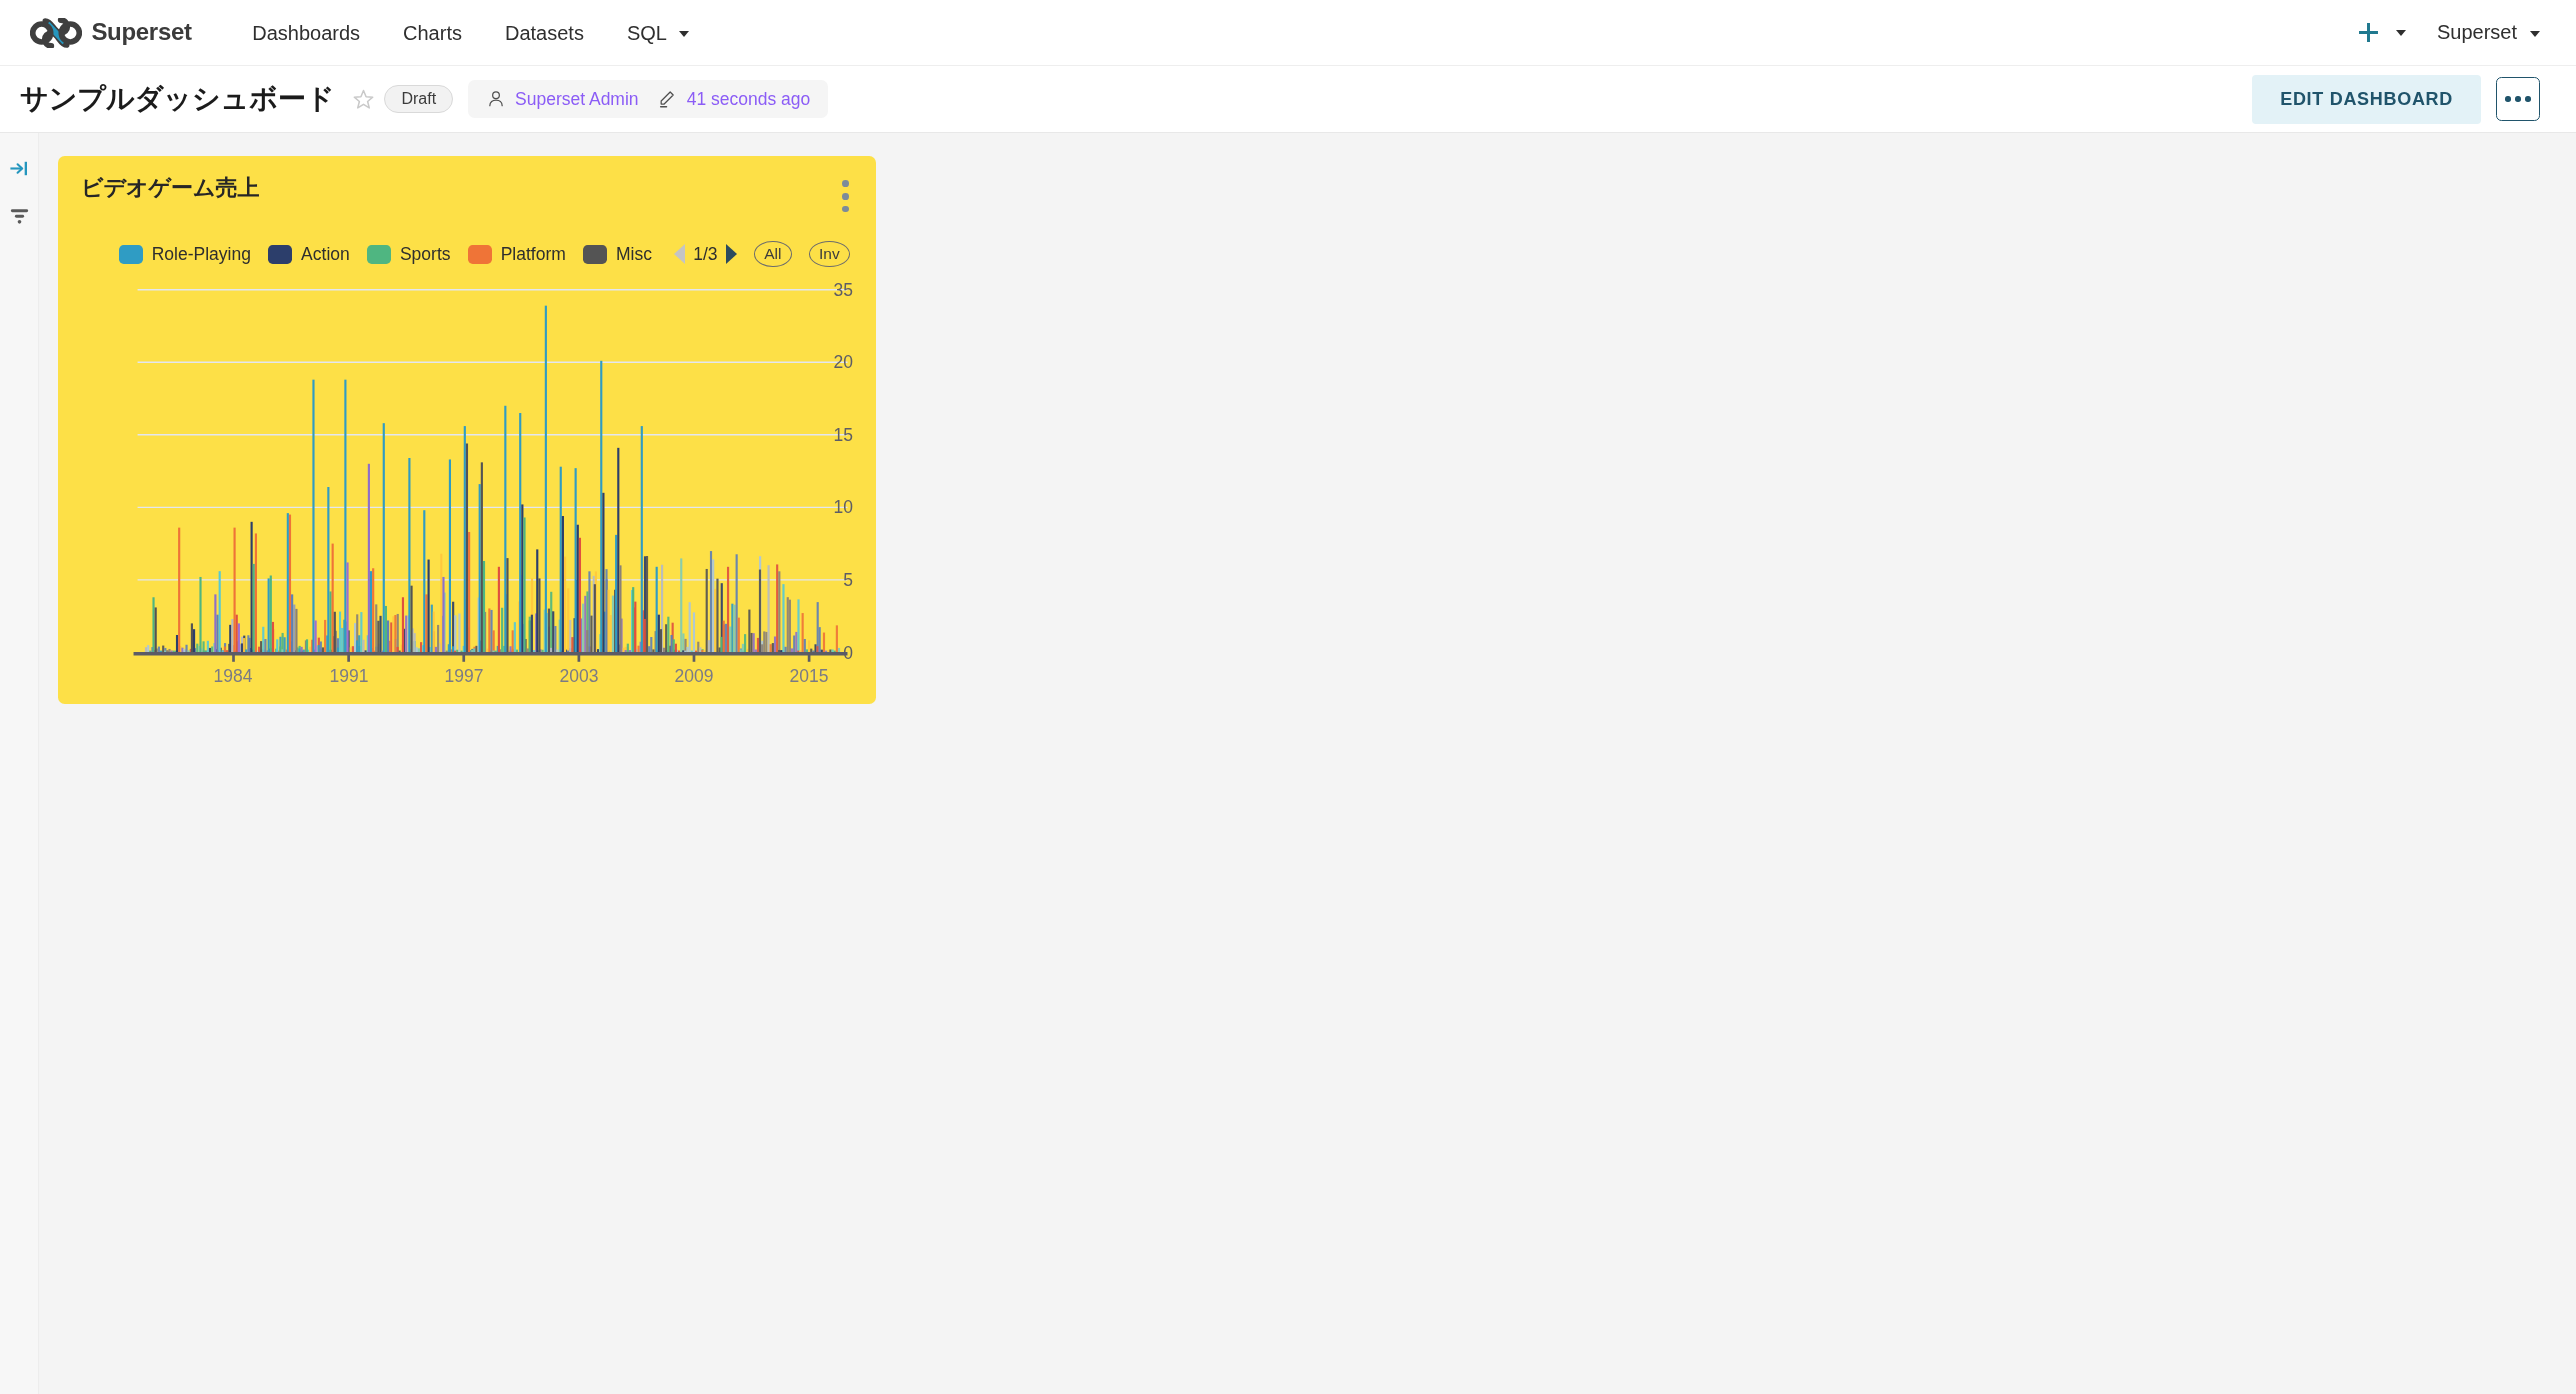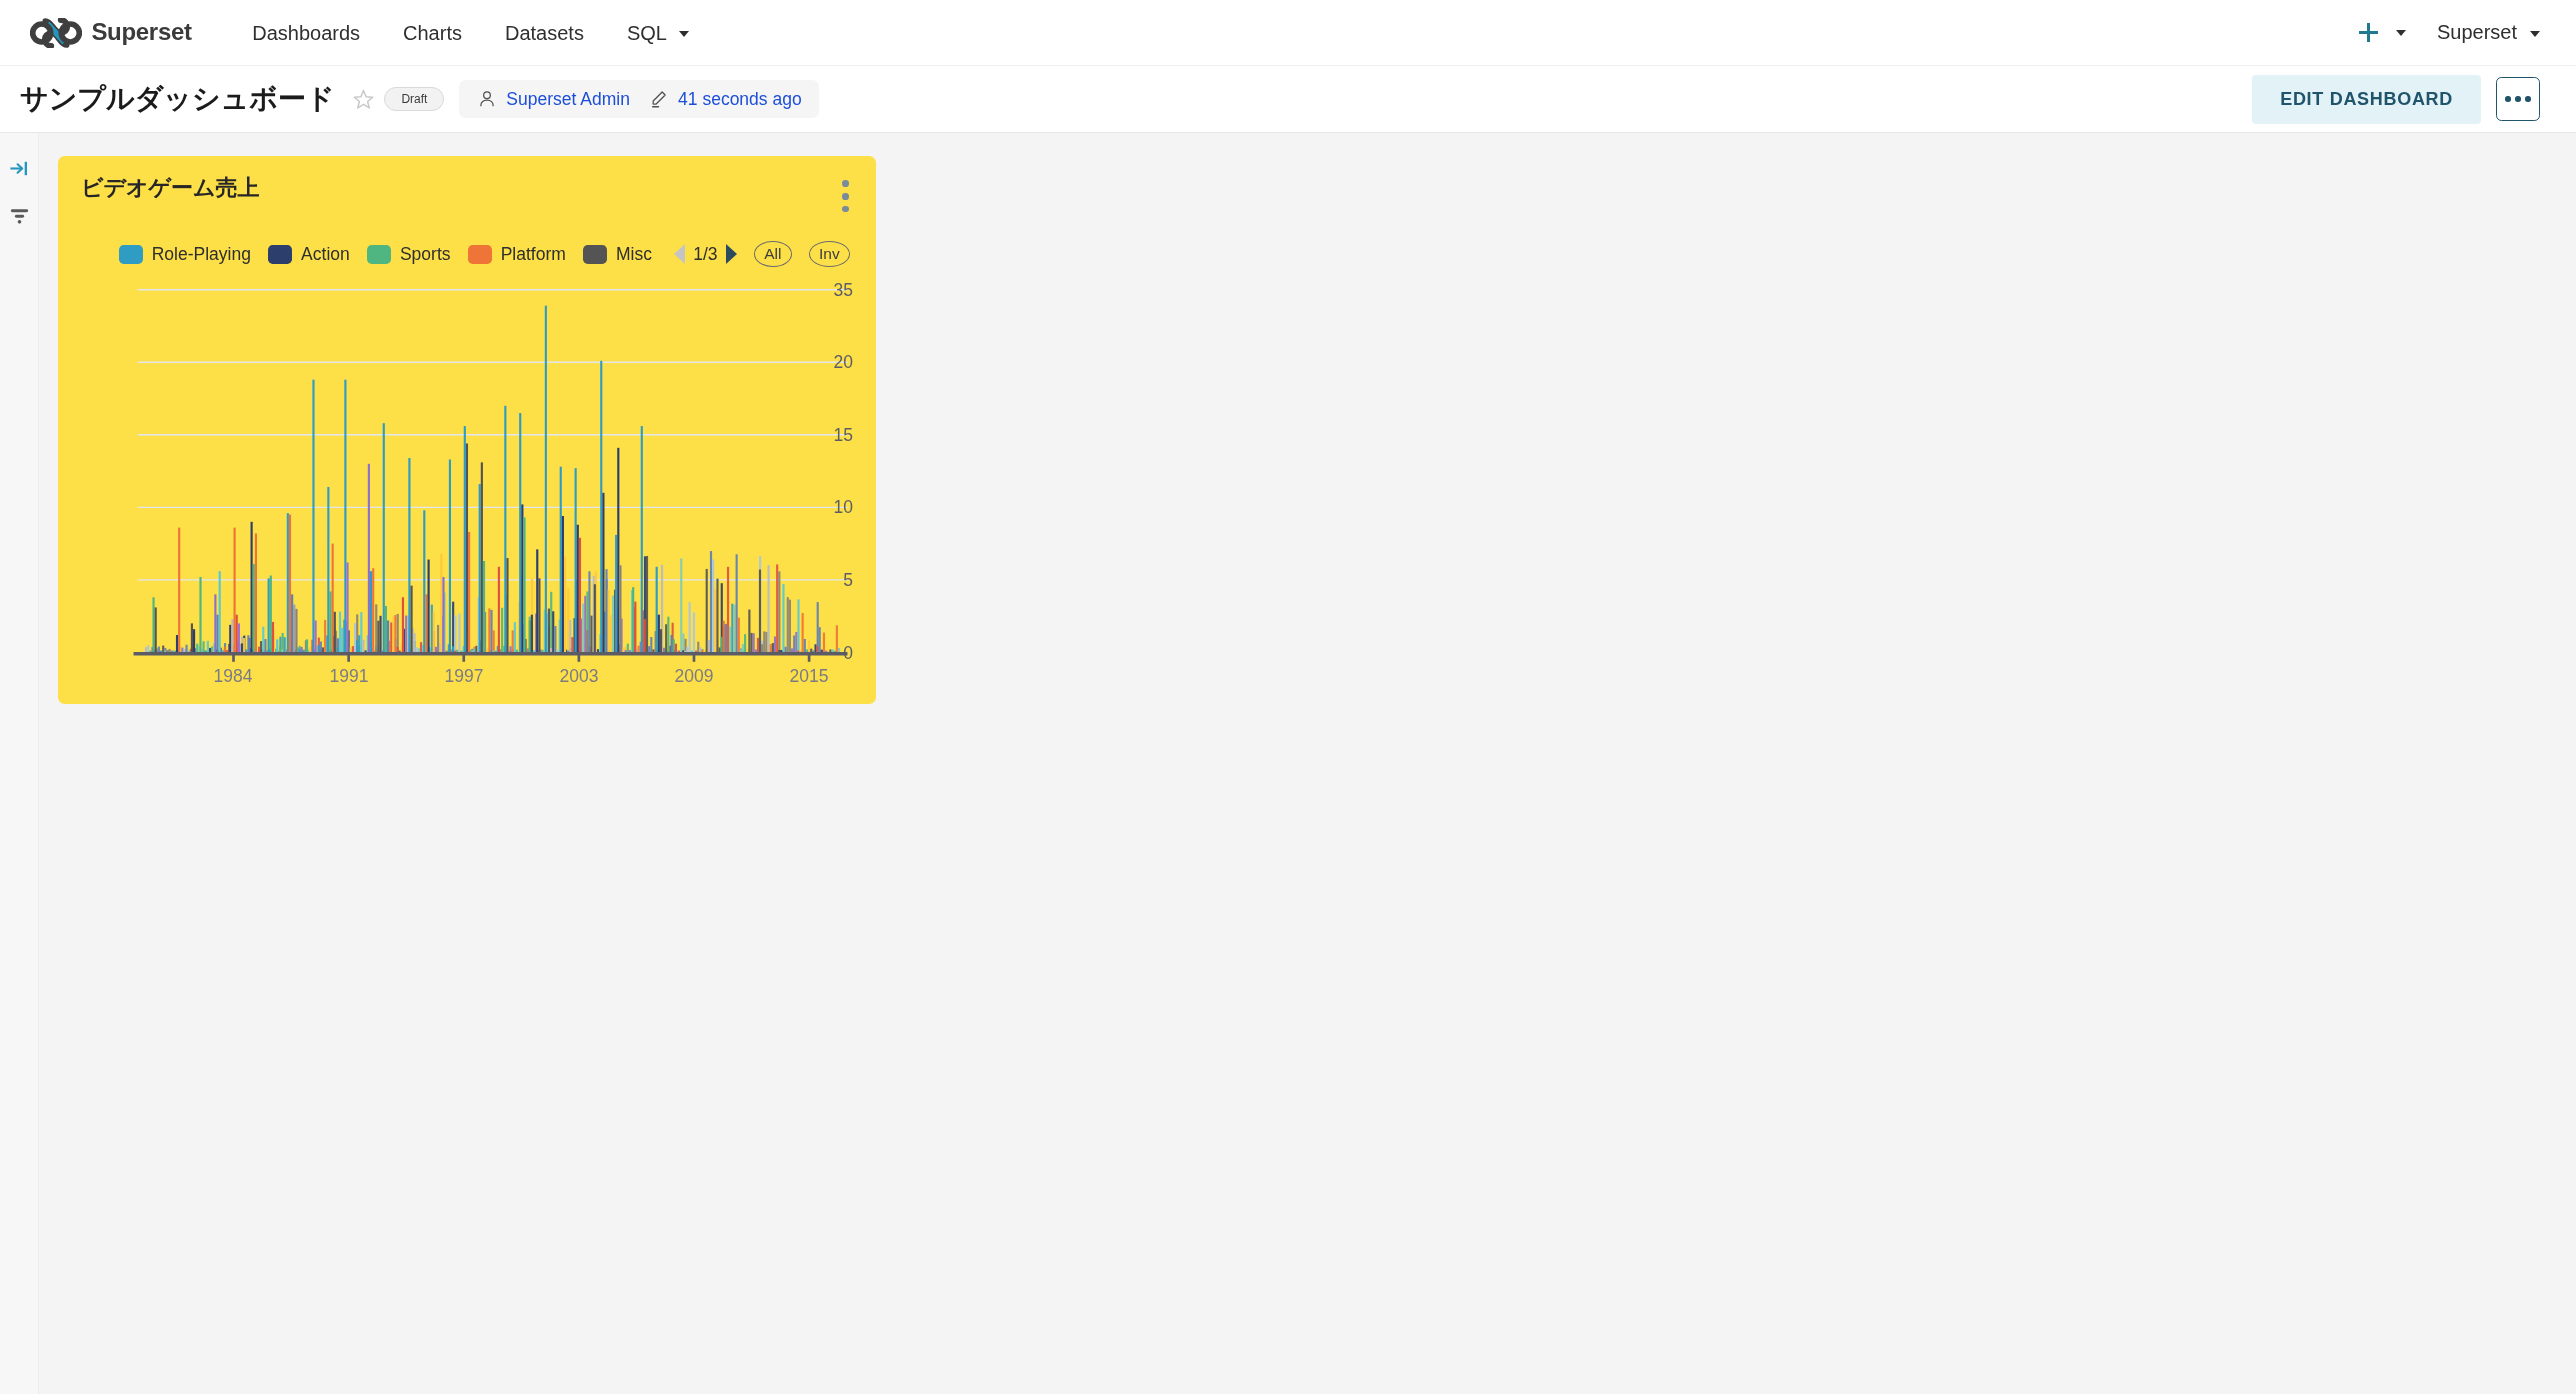--- a/index.html
+++ b/index.html
@@ -53,29 +53,29 @@
     display: flex; align-items: center;
     padding: 0 36px 0 20px;
   }
   .dash-title {
     font-size: 28px; font-weight: bold; color: #1b1b1b;
     letter-spacing: 0px; white-space: nowrap;
   }
   .star-icon { margin: 0 9.4px 0 17.5px; cursor: pointer; display: block; }
   .draft-badge {
     border: 0.7px solid #d9d9d9; background: #f2f2f2; color: #3b3b3b;
-    border-radius: 15px; font-size: 12px; padding: 5.4px 16px;
+    border-radius: 15px; font-size: 16px; padding: 5.4px 16px;
     line-height: 1; margin-right: 15px; cursor: pointer; white-space: nowrap;
   }
   .meta-pill {
     background: #f5f5f5; border-radius: 6.7px;
     display: flex; align-items: center; gap: 9.4px;
     padding: 8.7px 17.5px; white-space: nowrap;
   }
-  .meta-text { font-size: 17.5px; color: #1d4ed8; }
+  .meta-text { font-size: 17.5px; color: #8b5cf6; }
   .header-right { margin-left: auto; display: flex; align-items: center; gap: 15px; }
   .btn-edit {
     background: #e3f2f7; color: #20546b; border: none;
     font-size: 18px; font-weight: bold; letter-spacing: 0.7px;
     padding: 14px 28px; border-radius: 4px; cursor: pointer;
     font-family: "Liberation Sans", sans-serif;
   }
   .btn-more {
     width: 44px; height: 44px; border: 1.3px solid #20546b;
     border-radius: 5.4px; background: #fff; cursor: pointer;

